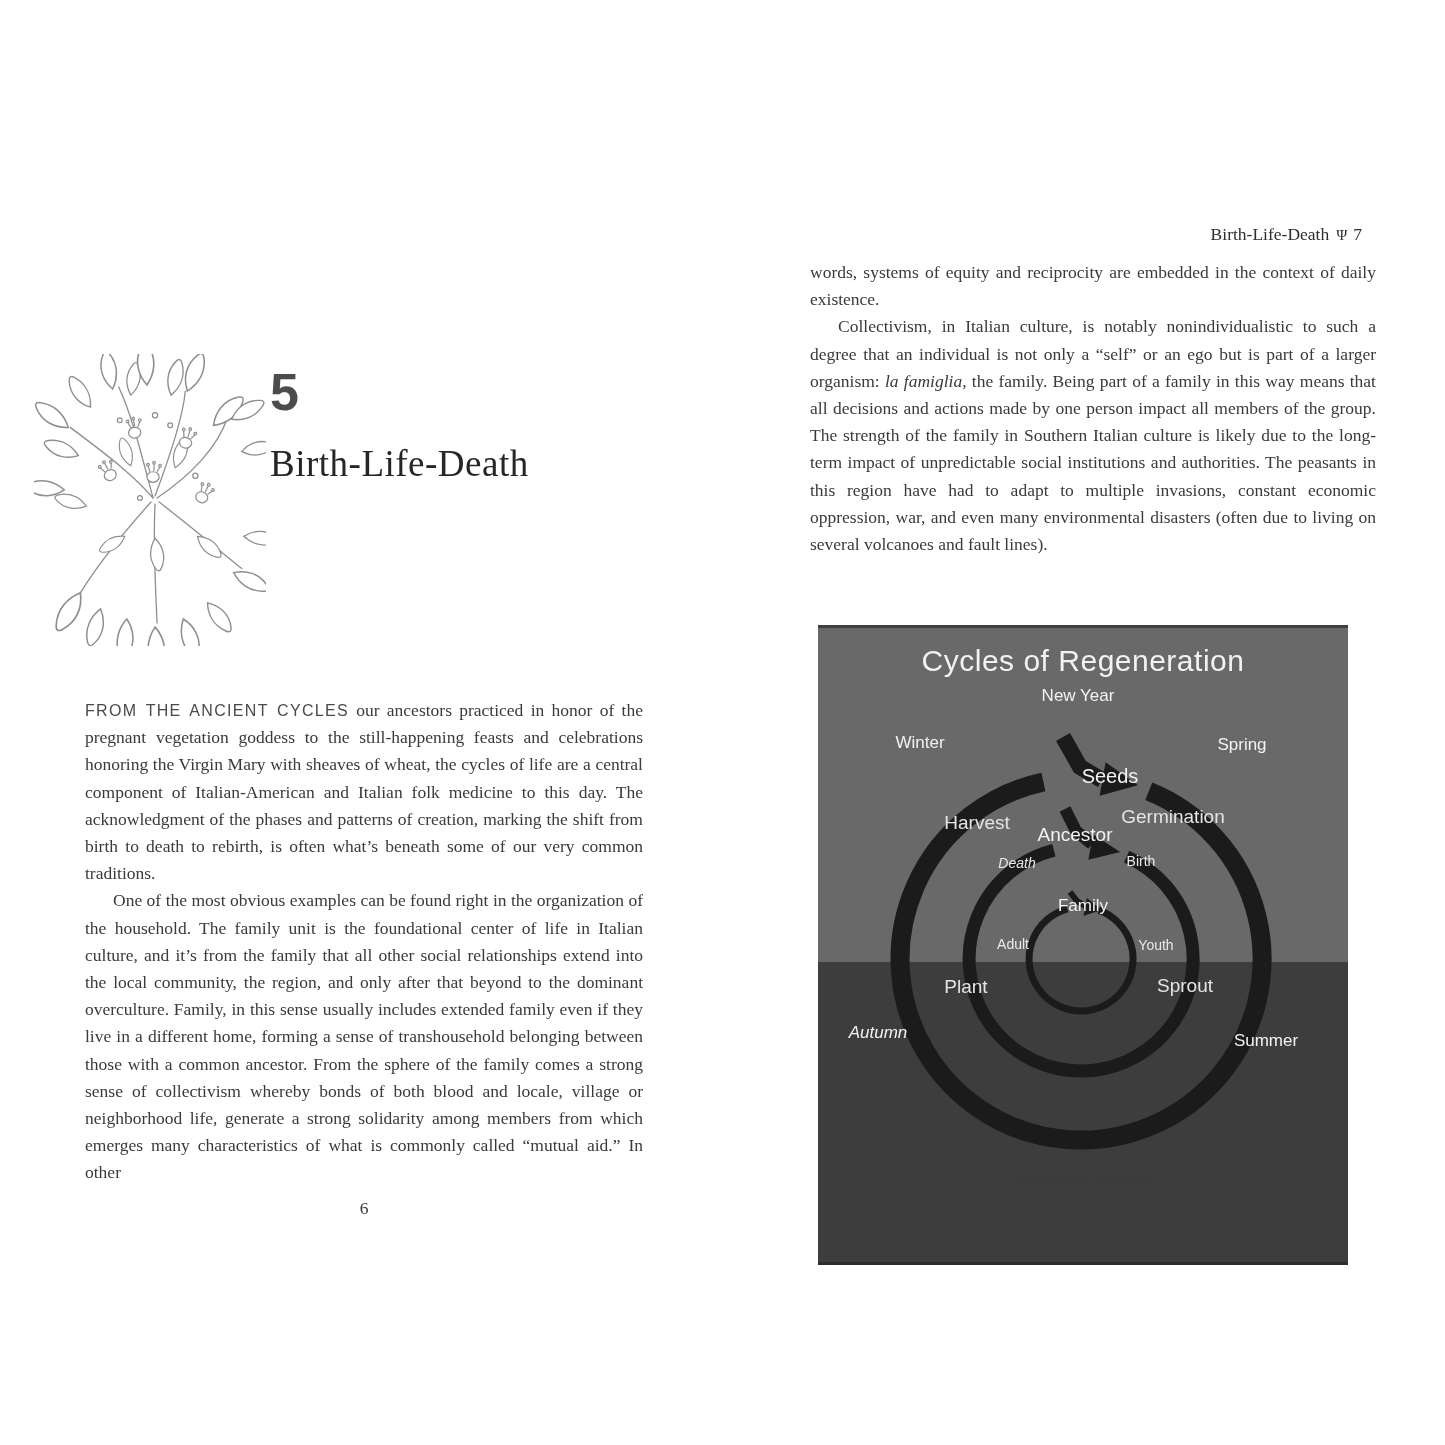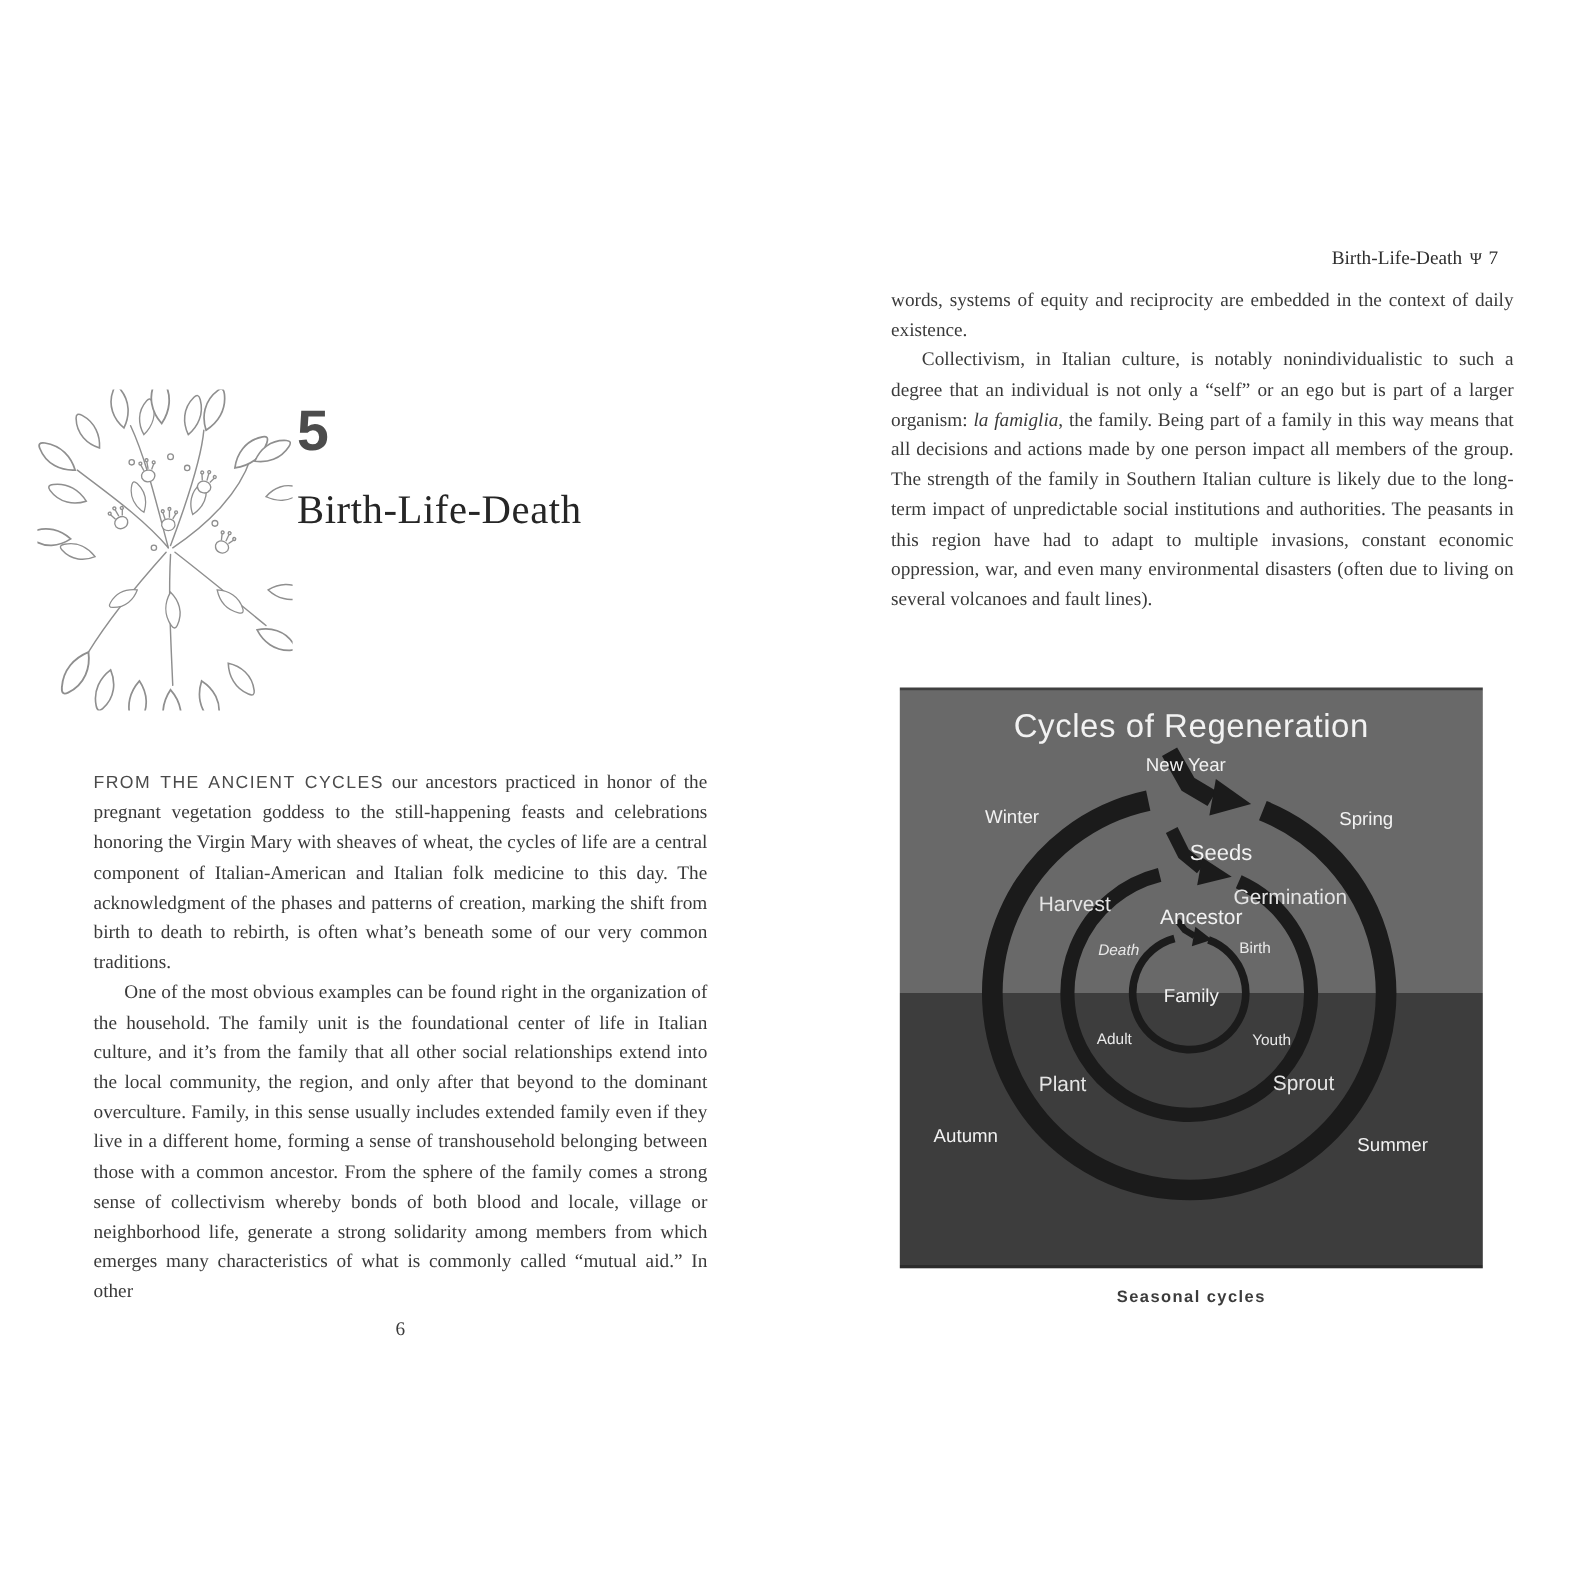--- a/index.html
+++ b/index.html
@@ -22,41 +22,41 @@
   .para.indent{text-indent:28px;}
   .opener{font-family:"Liberation Sans", sans-serif;font-size:16px;letter-spacing:1.3px;color:#4a4a4a;}
   .folio{position:absolute;left:85px;top:1198px;width:558px;text-align:center;font-size:17.5px;color:#3a3a3a;}
 
   
   .running-head{position:absolute;left:810px;top:224px;width:566px;text-align:right;
                 font-size:17.5px;color:#2e2e2e;padding-right:14px;box-sizing:border-box;}
   .running-head .glyph{display:inline-block;font-size:15px;margin:0 6px 0 7px;color:#2e2e2e;}
 
   
-  .diagram{position:absolute;left:818px;top:625px;width:530px;height:528px;margin:0;
+  .diagram{position:absolute;left:818px;top:625px;width:530px;height:640px;margin:0;
            background:linear-gradient(var(--figure-top-band,#696969) 0 52.7%,
                                       var(--figure-bottom-band,#3d3d3d) 52.7% 100%);
            border-top:3px solid #404040;border-bottom:3px solid #2c2c2c;box-sizing:border-box;}
   .fig-title{position:absolute;left:0;right:0;top:16px;text-align:center;
              font-family:"Liberation Sans", sans-serif;font-weight:400;font-size:30px;
              color:var(--figure-text,#f2f2f2);letter-spacing:.5px;}
   .rings{position:absolute;left:0;top:0;width:100%;height:100%;}
   .fig-label{position:absolute;transform:translate(-50%,-50%);white-space:nowrap;
              font-family:"Liberation Sans", sans-serif;font-weight:300;
              color:var(--figure-text,#f2f2f2);}
   .s17{font-size:17px;} .s20{font-size:20px;} .s19{font-size:19px;}
   .s14{font-size:14px;color:#e9e9e9;} .s13{font-size:19px;color:#e4e4e4;}
   .lbl-new-year{left:260px;top:68px;}   .lbl-winter{left:102px;top:115px;}
   .lbl-spring{left:424px;top:117px;}    .lbl-seeds{left:262px;top:148px;margin-left:30px;}
   .lbl-harvest{left:159px;top:195px;}   .lbl-germination{left:355px;top:189px;}
-  .lbl-ancestor{left:274px;top:207px;text-align:center;}  .lbl-death{left:199px;top:235px;font-style:italic;}
+  .lbl-ancestor{left:257px;top:207px;text-align:center;}  .lbl-death{left:199px;top:235px;font-style:italic;}
   .lbl-birth{left:323px;top:233px;}     .lbl-family{left:265px;top:278px;}
   .lbl-adult{left:195px;top:316px;}     .lbl-youth{left:338px;top:317px;}
   .lbl-plant{left:148px;top:359px;}     .lbl-sprout{left:367px;top:358px;}
-  .lbl-autumn{left:60px;top:405px;}     .lbl-summer{left:448px;top:413px;}
+  .lbl-autumn{left:60px;top:405px;font-style:italic;}     .lbl-summer{left:448px;top:413px;}
 
   .caption{position:absolute;left:818px;top:1171px;width:530px;text-align:center;
            font-family:"Liberation Sans", sans-serif;font-size:15px;font-weight:700;
            letter-spacing:1.3px;color:#3c3c3c;}
 </style>
 </head>
 <body>
 
 <div class="canvas">
 

